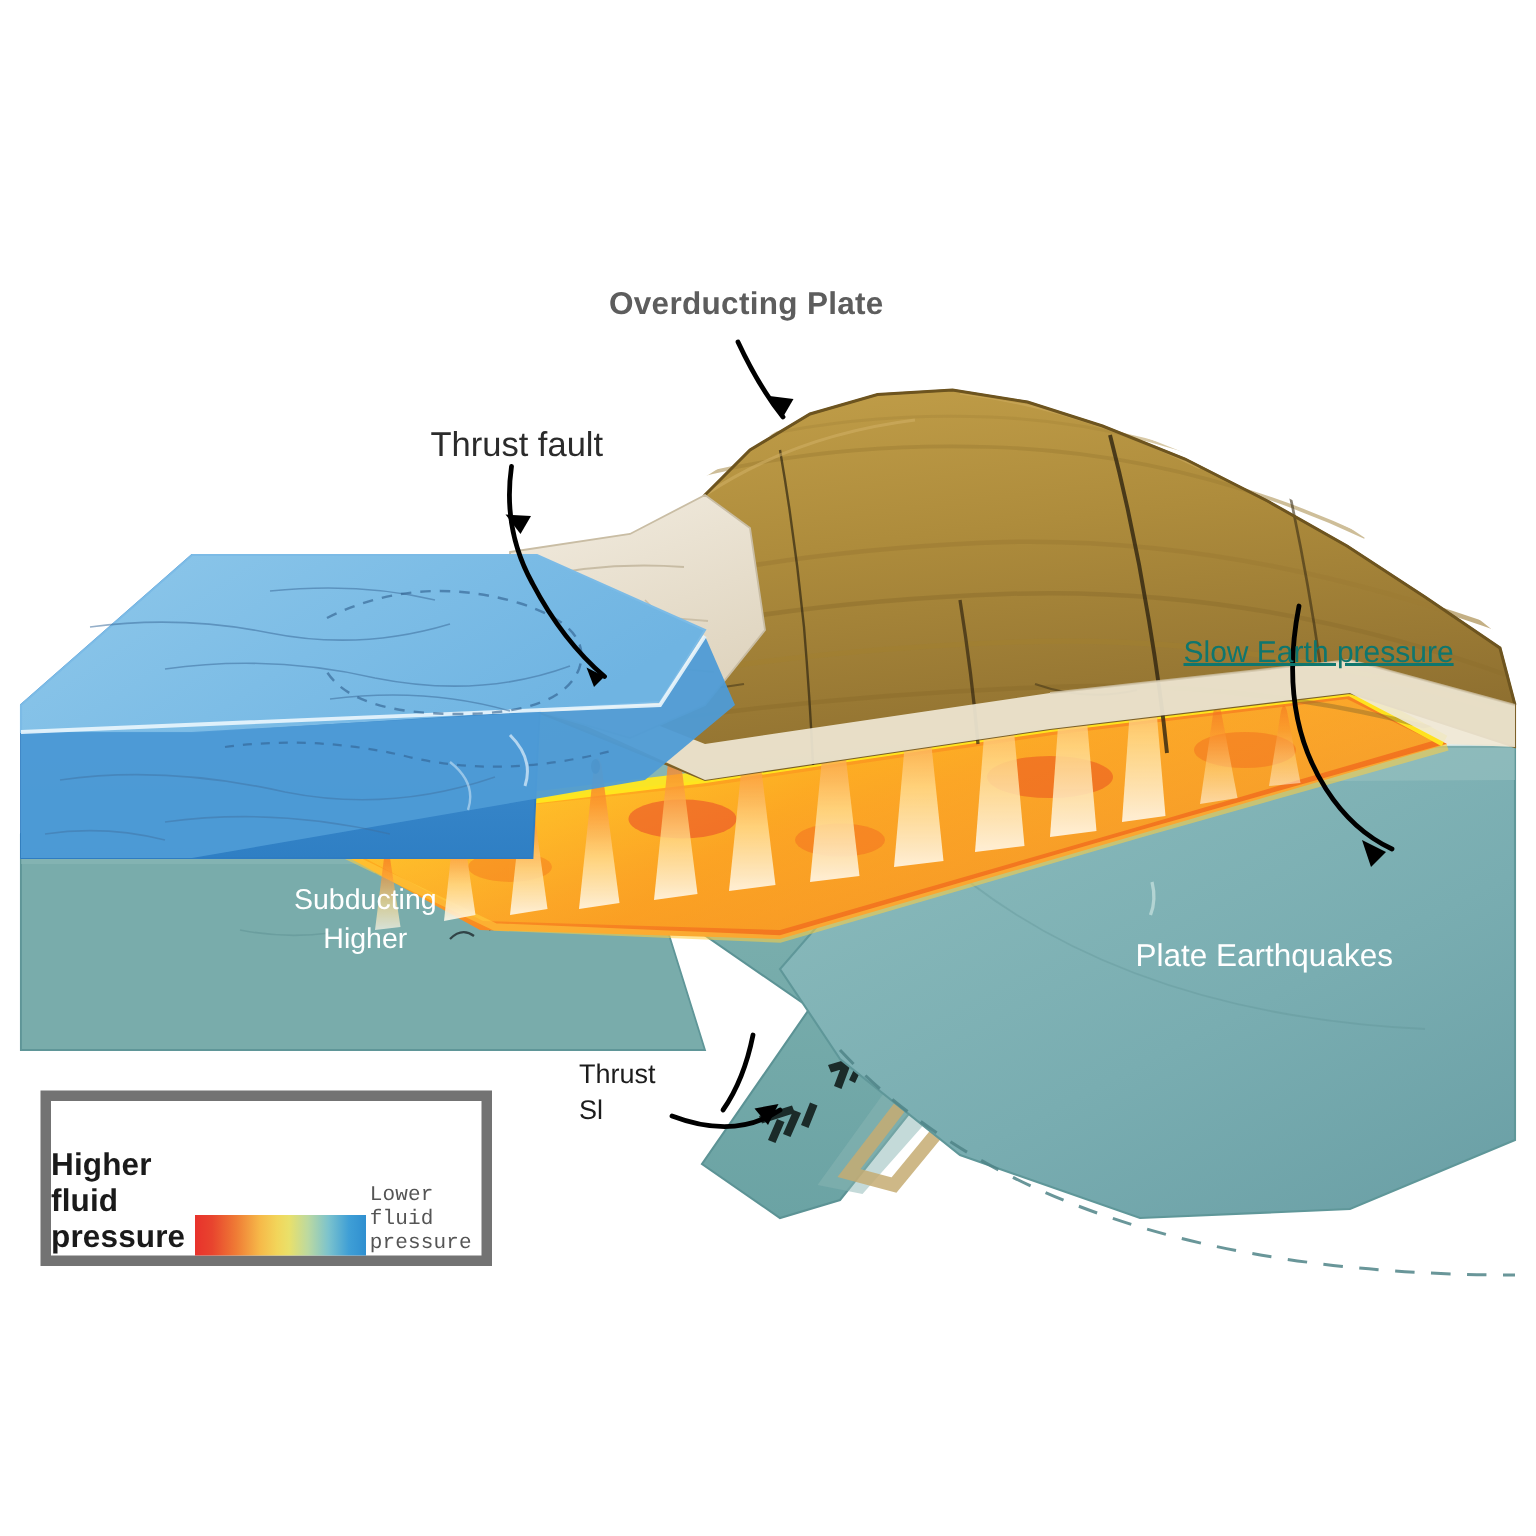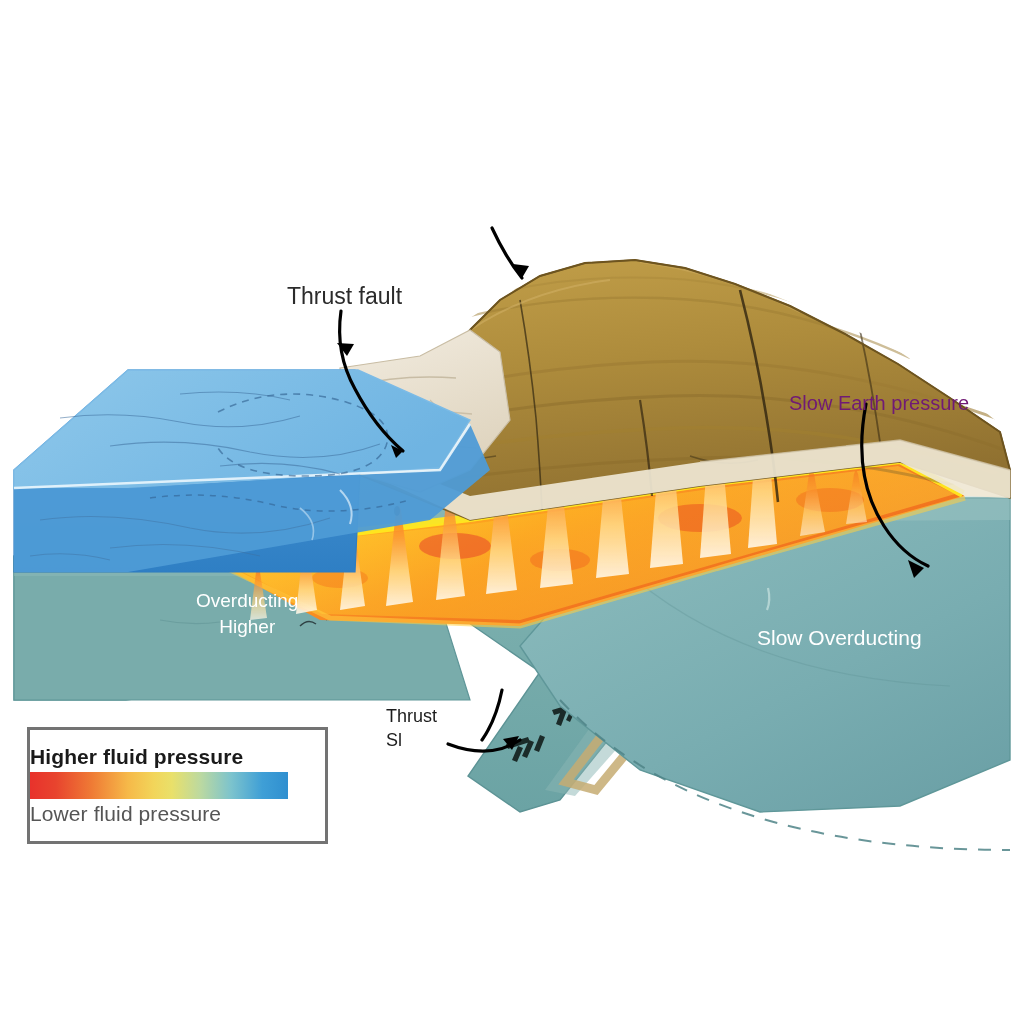--- a/index.html
+++ b/index.html
@@ -11,48 +11,48 @@
   .lbl{position:absolute;white-space:nowrap;pointer-events:none;}
 
   .lbl-overriding{
     left:406px;top:191px;font-size:21px;font-weight:bold;color:#5d5d5d;
     letter-spacing:.2px;
   }
   .lbl-thrust{
     left:287px;top:283px;font-size:23px;color:#2b2b2b;
   }
   .lbl-slowpressure{
-    left:789px;top:392px;font-size:20px;color:#701a75;
+    left:789px;top:424px;font-size:20px;color:#0f766e;text-decoration:underline;
   }
   .lbl-slowquakes{
     left:757px;top:626px;font-size:21px;color:#ffffff;
   }
   .lbl-subducting{
     left:196px;top:588px;font-size:19px;color:#ffffff;text-align:center;
     line-height:26px;
   }
   .lbl-subducting span{display:block;}
   .lbl-garbled{
     left:386px;top:704px;font-size:18px;color:#1c1c1c;line-height:24px;
   }
   .lbl-garbled span{display:block;}
   .lbl-garbled .g2{margin-left:0;}
 
   
   #legend{
     position:absolute;left:27px;top:727px;width:301px;height:117px;
-    background:#ffffff;border:3px solid #737373;box-sizing:border-box;
-    display:flex;flex-direction:column;justify-content:center;
-    align-items:flex-start;gap:3px;
+    background:#ffffff;border:7px solid #737373;box-sizing:border-box;
+    display:flex;flex-direction:row;justify-content:center;
+    align-items:flex-end;gap:3px;
   }
   #legend .top-text{
     font-size:21px;font-weight:bold;color:#1a1a1a;letter-spacing:.1px;
   }
   #legend .bot-text{
-    font-size:21px;color:#555555;letter-spacing:.1px;
+    font-size:14px;color:#555555;letter-spacing:.1px;font-family:Liberation Mono, monospace;
   }
   #gradbar{
     width:258px;height:27px;
     background:linear-gradient(to right,
       #e8322c 0%, #e8442e 10%, #ef7b35 24%, #f6b949 38%,
       #f2d55a 48%, #e9e06a 55%, #bcd9a0 66%, #7cc3cd 78%,
       #3f9fd6 90%, #2f8fd0 100%);
   }
 </style>
 </head>
@@ -308,29 +308,30 @@
 
       <path d="M866,404 q-14,72 18,122 q18,28 44,40"></path>
       <path d="M924,568 l-16,-8 l6,18 z" fill="#000000" stroke="none"></path>
 
       <path d="M448,744 q42,16 72,-4"></path>
       <path d="M519,736 l-16,3 l9,11 z" fill="#000000" stroke="none"></path>
       <path d="M502,690 q-6,30 -20,50"></path>
     </g>
   </svg>
 
+  <div class="lbl lbl-overriding">Overducting Plate</div>
 
   <div class="lbl lbl-thrust">Thrust fault</div>
 
   <div class="lbl lbl-slowpressure">Slow Earth pressure</div>
 
-  <div class="lbl lbl-slowquakes">Slow Overducting</div>
+  <div class="lbl lbl-slowquakes">Plate Earthquakes</div>
 
   <div class="lbl lbl-subducting">
-    <span>Overducting</span>
+    <span>Subducting</span>
     <span>Higher</span>
   </div>
 
   <div class="lbl lbl-garbled">
     <span class="g1">Thrust</span>
     <span class="g2">Sl</span>
   </div>
 
   <div id="legend">
     <div class="top-text">Higher fluid pressure</div>

